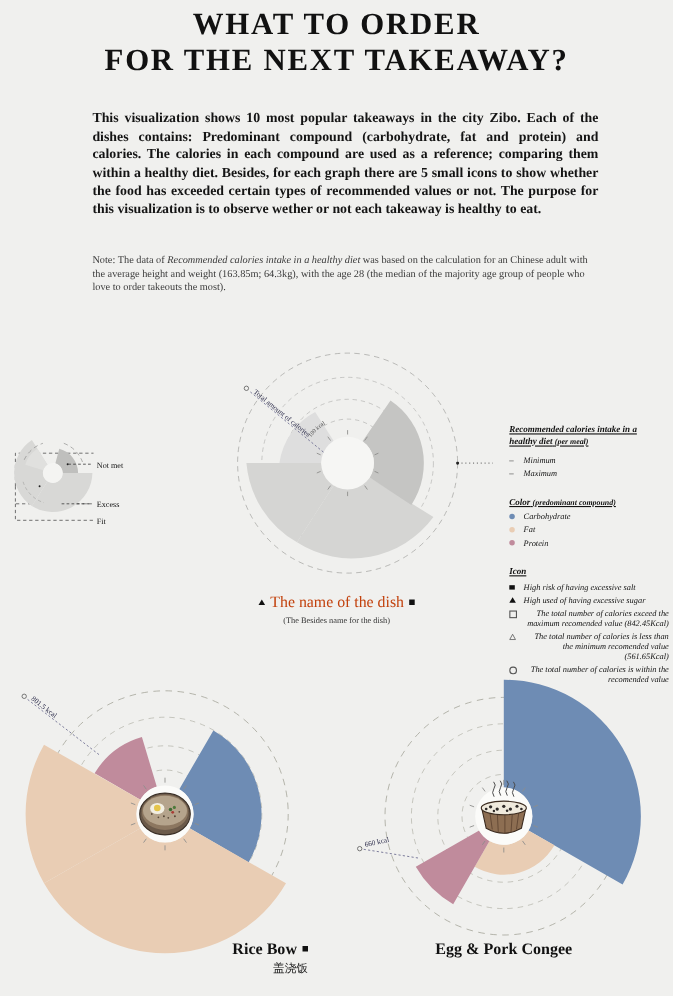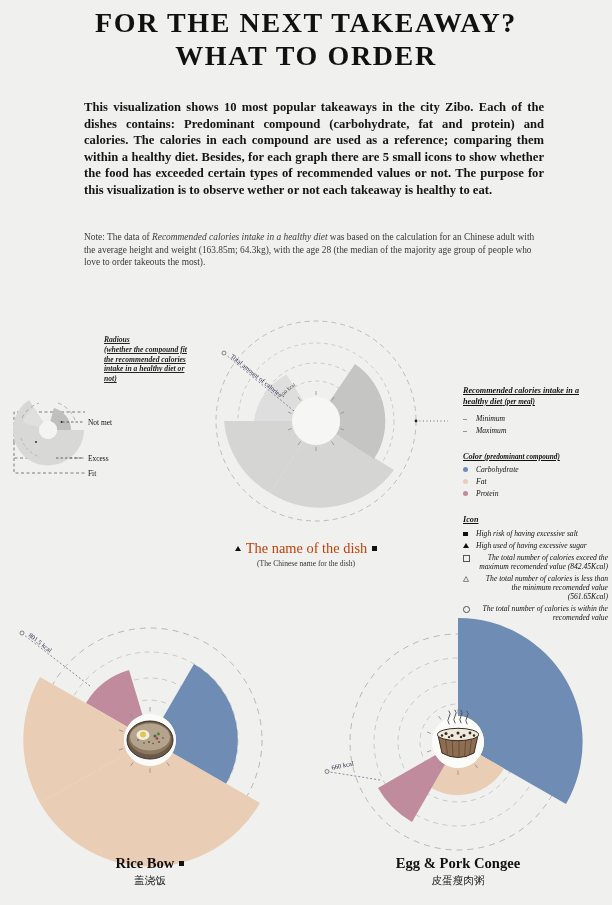--- a/index.html
+++ b/index.html
@@ -117,32 +117,28 @@
 
   svg{display:block;overflow:visible;}
   .kcal-label{font-family:"Liberation Serif",serif;font-size:6.6px;fill:#2b2b4a;}
 </style>
 </head>
 <body>
 
 <div class="page">
 
   <div class="title-block">
+    <div class="title-line">WHAT  TO  ORDER</div>
     <div class="title-line">FOR THE NEXT  TAKEAWAY?</div>
-    <div class="title-line">WHAT  TO  ORDER</div>
   </div>
 
   <div class="intro">This visualization shows 10 most popular takeaways in the city Zibo. Each of the dishes contains: Predominant compound (carbohydrate, fat and protein) and calories. The calories in each compound are used as a reference; comparing them within a healthy diet. Besides, for each graph there are 5 small icons to show whether the food has exceeded certain types of recommended values or not. The purpose for this visualization is to observe wether or not each takeaway is healthy to eat.</div>
 
   <div class="note"><span>Note: The data of </span><i>Recommended calories intake in a healthy diet</i><span> was based on the calculation for an Chinese adult with the average height and weight (163.85m; 64.3kg), with the age 28 (the median of the majority age group of people who love to order takeouts the most).</span></div>
 
-  <div class="radious-head">
-    <span class="ln">Radious</span>
-    <span>(whether the compound fit the recommended calories intake in a healthy diet or not)</span>
-  </div>
 
   <svg style="position:absolute;left:0px;top:385px;" width="160" height="90">
 
     <g stroke="#4a4a4a" stroke-width="0.7" fill="none" stroke-dasharray="3,2.5">
       <path d="M14 57 L14 27 L85 27"></path>
       <path d="M14 57 L14 73 L85 73"></path>
       <path d="M14 73 L14 88 L85 88"></path>
     </g>
 
     <g transform="translate(48,45)">
@@ -227,21 +223,21 @@
 
       <g stroke="#333" stroke-width="0.7" stroke-dasharray="1,2.5" fill="none">
         <path d="M 100 0 L 132 0"></path>
       </g>
       <circle cx="100" cy="0" r="1.4" fill="#222"></circle>
     </g>
   </svg>
 
   <div class="dish-caption">
     <div class="en"><span class="mk-tri"></span><span>The name of the dish</span><span class="mk-sq"></span></div>
-    <div class="sub">(The Chinese name for the dish)</div>
+    <div class="sub">(The Besides name for the dish)</div>
   </div>
 
   <div class="rlegend">
     <div class="rl-title">
       <span>Recommended calories intake in a</span><br>
       <span>healthy diet</span>
       <em>(per meal)</em>
     </div>
 
     <div style="margin-top:6px;">
@@ -356,21 +352,21 @@
         <ellipse cx="0" cy="0" rx="23" ry="19" fill="none" stroke="#3a2f26" stroke-width="1"></ellipse>
       </g>
 
       <g stroke="#5b5b84" stroke-width="0.7" stroke-dasharray="2,2" fill="none">
         <path d="M -60 -54 L -126 -105"></path>
       </g>
       <circle cx="-128" cy="-107" r="2" fill="none" stroke="#555" stroke-width="0.7"></circle>
       <text class="kcal-label" transform="translate(-122,-104) rotate(38)">801.5 kcal</text>
     </g>
   </svg>
-  <div class="chart-caption" style="left:20px;top:855px;">
+  <div class="chart-caption" style="left:20px;top:855px;text-align:right;">
     <div class="en"><span>Rice Bow</span><span class="mk-sq"></span></div>
     <div class="zh">盖浇饭</div>
   </div>
 
   <svg style="position:absolute;left:310px;top:630px;" width="310" height="235">
     <g transform="translate(148,112)">
       <g fill="none" stroke="#9b9b8f" stroke-width="0.65" stroke-dasharray="6,5">
         <circle cx="0" cy="0" r="108"></circle>
       </g>
       <g fill="none" stroke="#a8a89c" stroke-width="0.55" stroke-dasharray="5,4.5">
@@ -433,16 +429,15 @@
 
       <g stroke="#5b5b84" stroke-width="0.7" stroke-dasharray="2,2" fill="none">
         <path d="M -78 38 L -128 30"></path>
       </g>
       <circle cx="-131" cy="29.5" r="2" fill="none" stroke="#555" stroke-width="0.7"></circle>
       <text class="kcal-label" transform="translate(-126,28) rotate(-12)">660 kcal</text>
     </g>
   </svg>
   <div class="chart-caption" style="left:328px;top:855px;">
     <div class="en">Egg &amp; Pork Congee</div>
-    <div class="zh">皮蛋瘦肉粥</div>
   </div>
 
 </div>
 
 </body></html>

